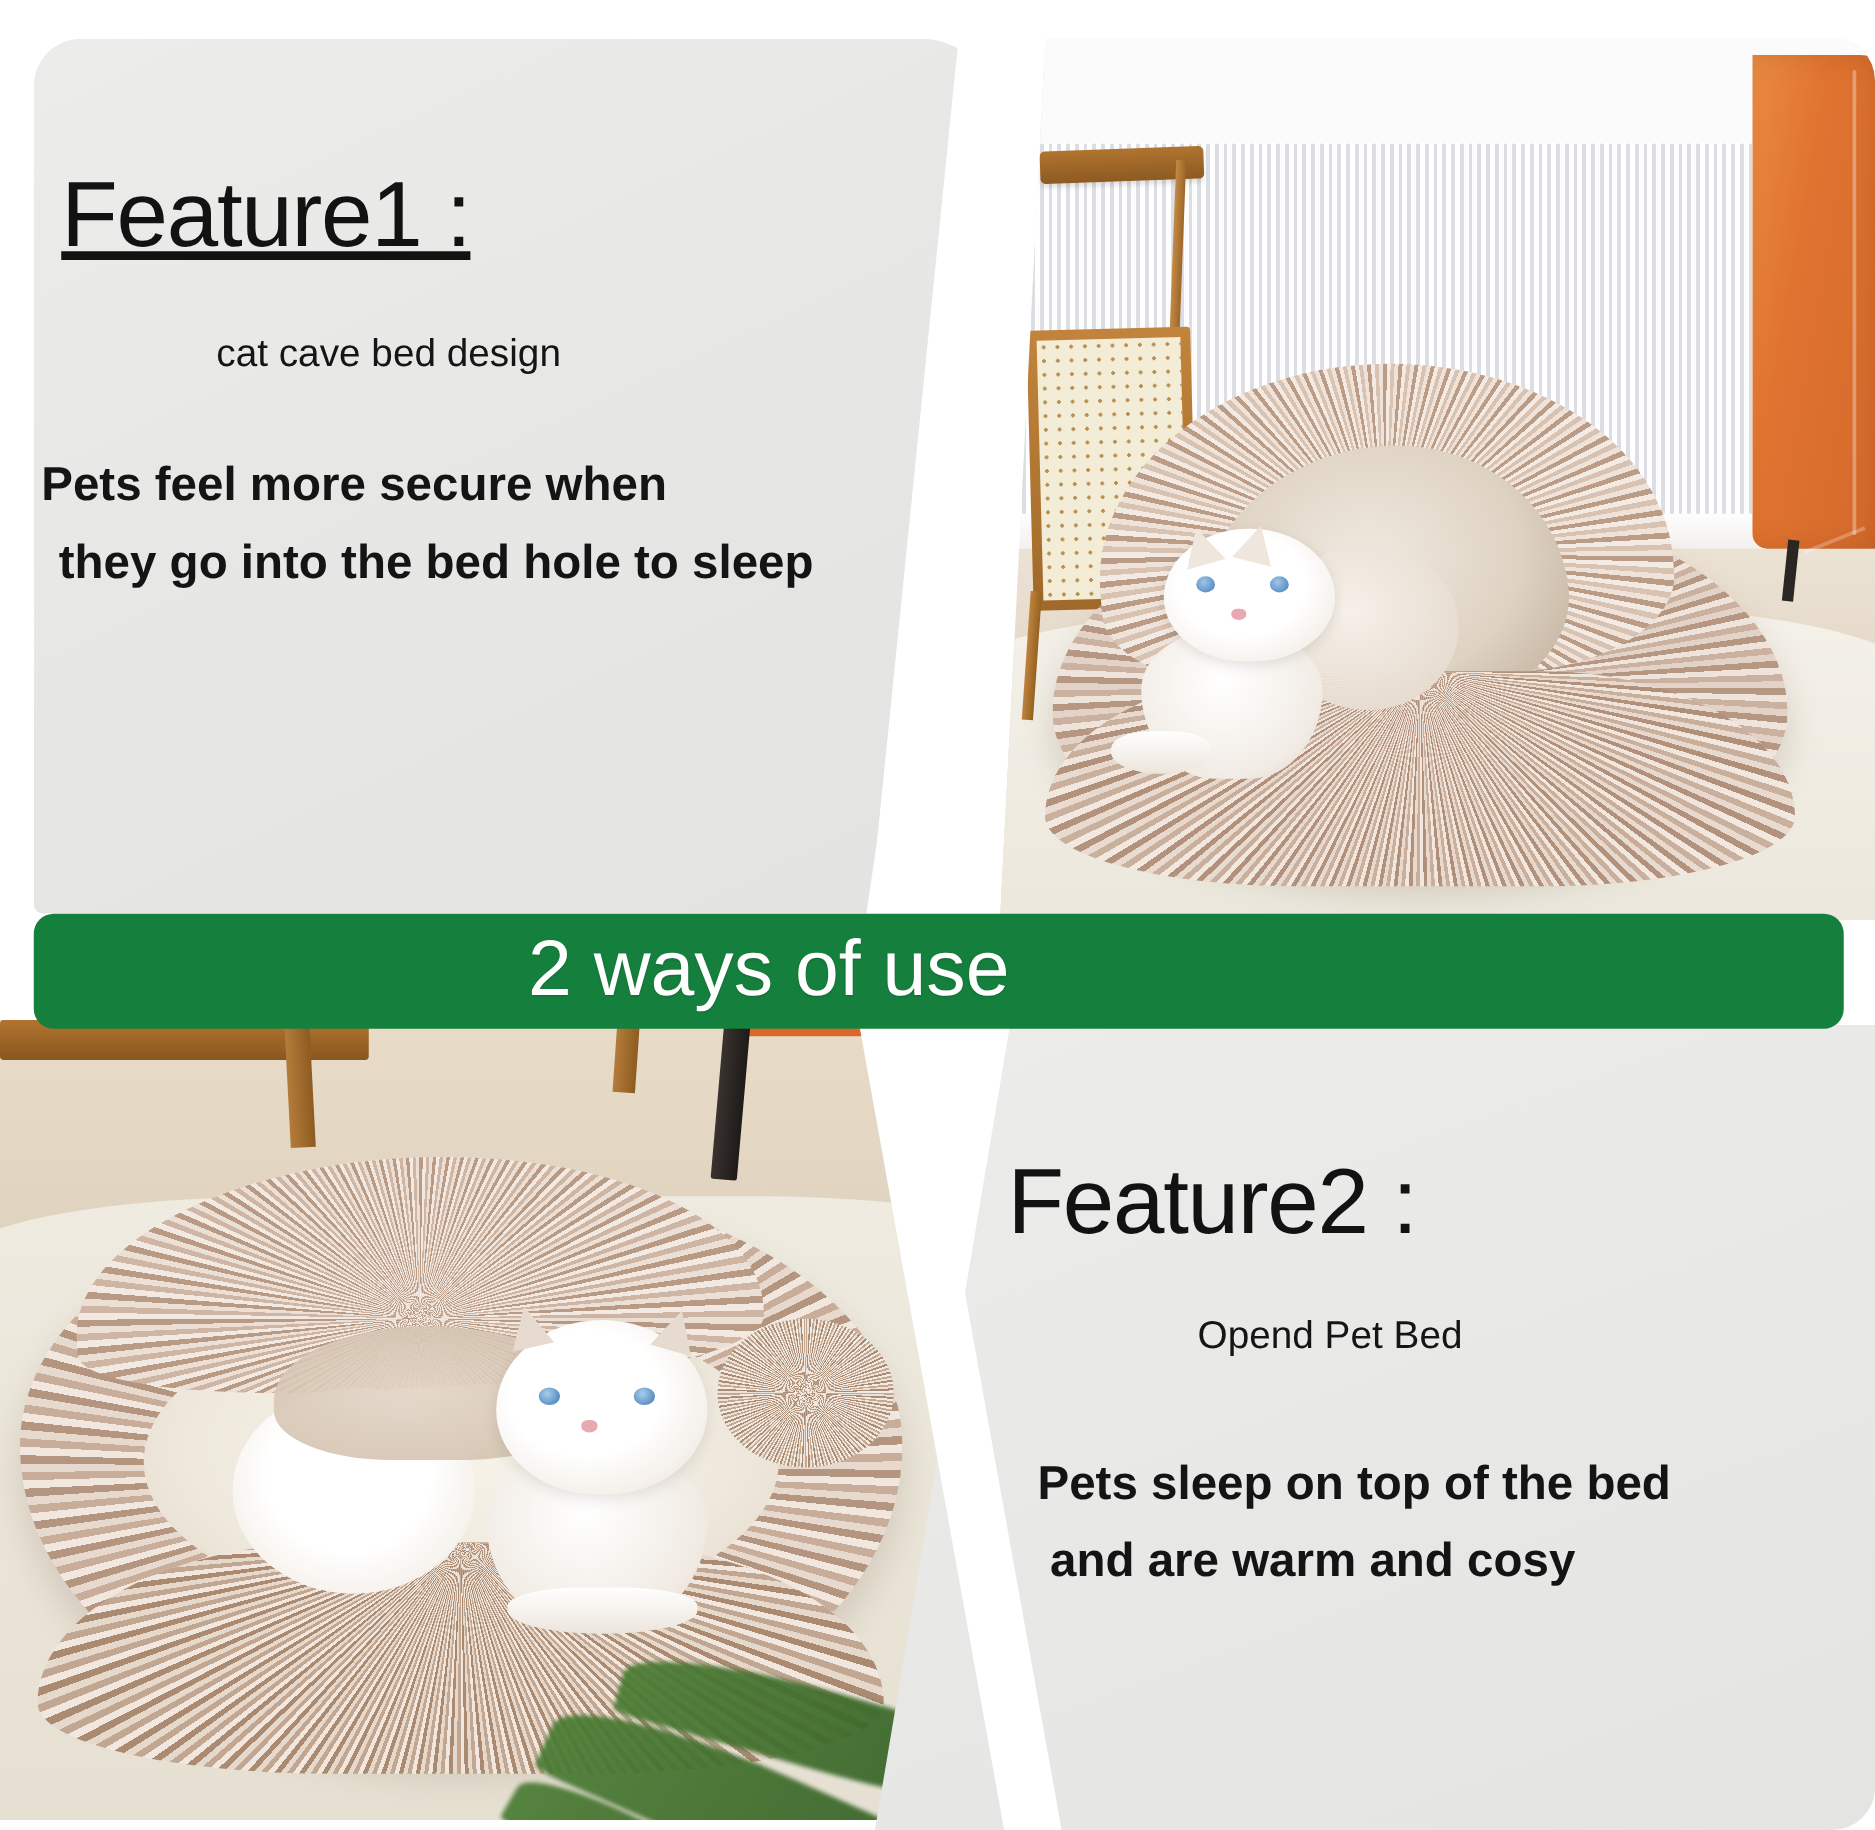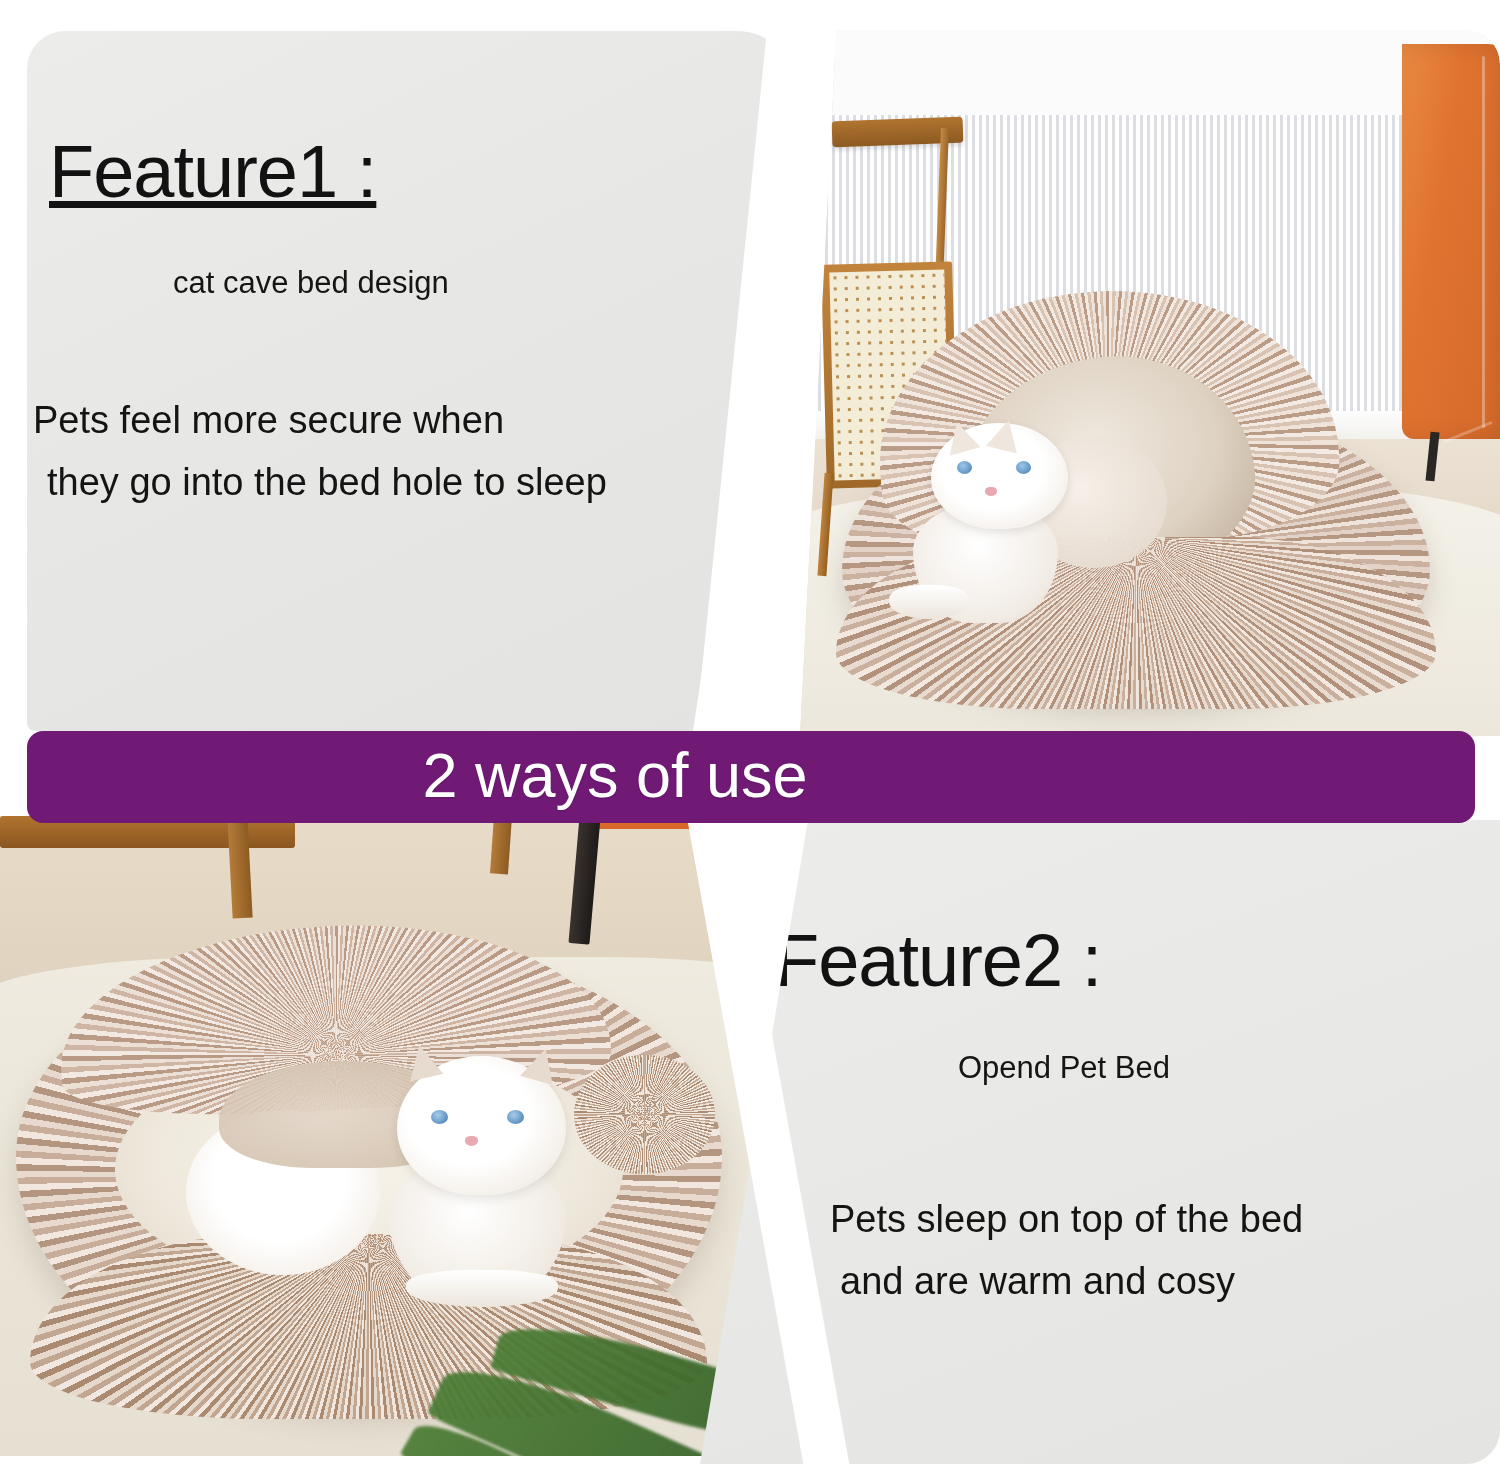--- a/index.html
+++ b/index.html
@@ -23,21 +23,21 @@
   }
   .tl-text{position:absolute;left:0;top:0;width:700px;}
   .h-big{
     font-size:74px;font-weight:400;color:#121212;letter-spacing:-1px;
     line-height:1;white-space:pre;
   }
   .h-mid{
     font-size:31px;font-weight:400;color:#151515;line-height:1;white-space:pre;
   }
   .p-line{
-    font-size:38px;font-weight:400;color:#141414;line-height:1.05;white-space:pre;margin-top:32px;
+    font-size:38px;font-weight:700;color:#141414;line-height:1.05;white-space:pre;
   }
 
   
   #q-tr{
     left:800px;top:30px;width:700px;height:706px;
     border-radius:0 34px 0 0;
   }
   
   #q-tr .photo{
     position:absolute;inset:0;
@@ -228,21 +228,21 @@
     background:linear-gradient(160deg,#ececea 0%,#e8e8e6 50%,#e4e4e2 100%);
     -webkit-clip-path:polygon(13.5% 0,100% 0,100% 100%,0 100%);
     clip-path:polygon(13.5% 0,100% 0,100% 100%,0 100%);
     border-radius:0 0 34px 0;
   }
   .br-text{position:absolute;left:0;top:0;width:760px;}
 
   
   #banner{
     position:absolute;left:27px;top:731px;width:1448px;height:92px;
-    background:#701a75;border-radius:16px;
+    background:#15803d;border-radius:16px;
     display:flex;align-items:center;justify-content:center;
     z-index:9;
   }
   #banner .btxt{
     color:#ffffff;font-size:63px;font-weight:400;letter-spacing:0px;
     line-height:1;white-space:pre;position:relative;left:-136px;top:-2px;
     text-shadow:0 1px 2px rgba(0,0,0,.18);
   }
 
   
@@ -342,21 +342,21 @@
 
       <div class="leaf a"></div>
       <div class="leaf b"></div>
       <div class="leaf c"></div>
 
     </div>
   </div>
 
   <div class="quad" id="q-br">
     <div class="br-text">
-      <div class="h-big" style="position:absolute;left:74px;top:104px;">Feature2 :</div>
+      <div class="h-big" style="position:absolute;left:106px;top:104px;">Feature2 :</div>
       <div class="h-mid" style="position:absolute;left:258px;top:232px;">Opend Pet Bed</div>
       <div class="p-line" style="position:absolute;left:130px;top:348px;">Pets sleep on top of the bed</div>
       <div class="p-line" style="position:absolute;left:140px;top:410px;text-align:right;">and are warm and cosy</div>
     </div>
   </div>
 
   <div class="gap" id="gap-top"></div>
   <div class="gap" id="gap-bottom"></div>
 
   <div id="banner">

